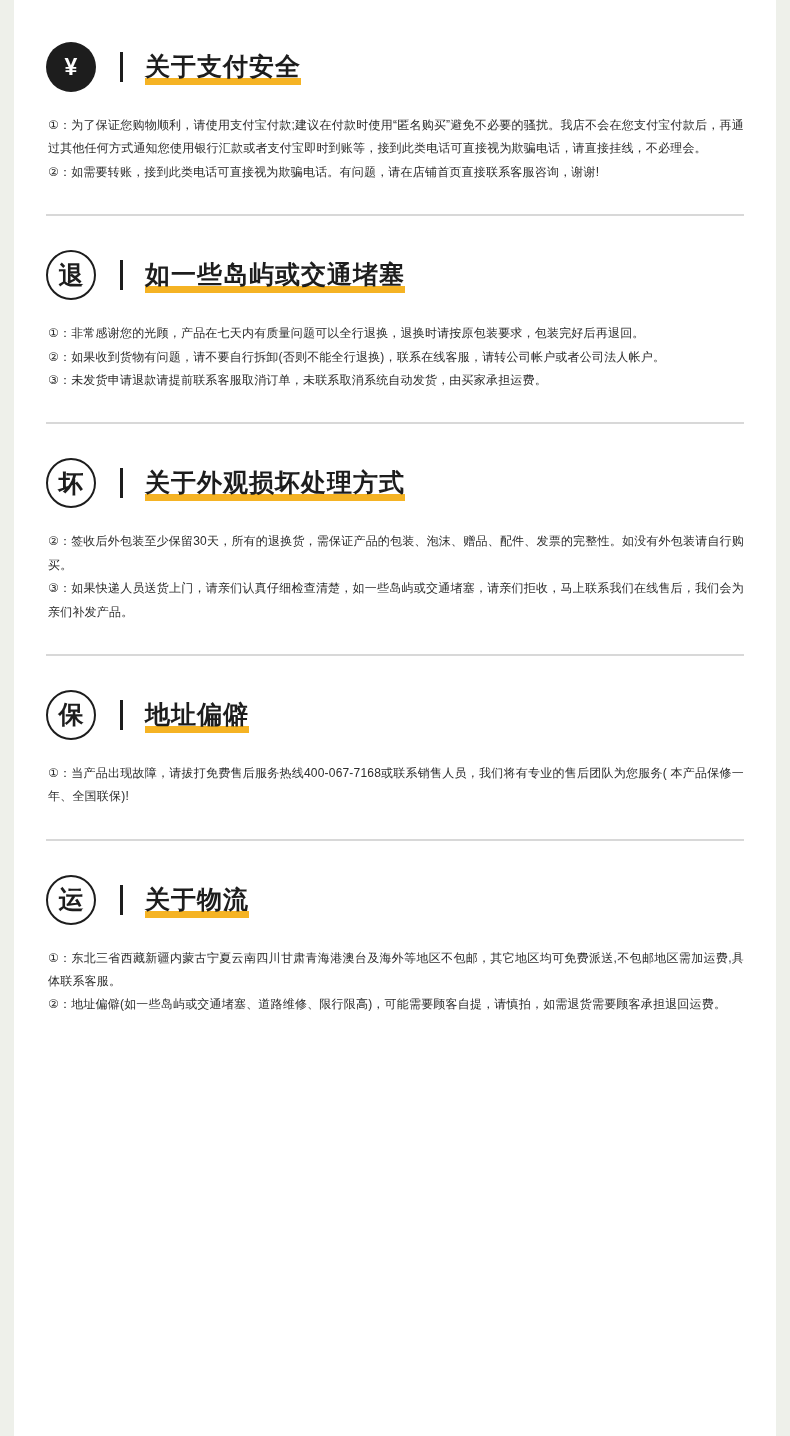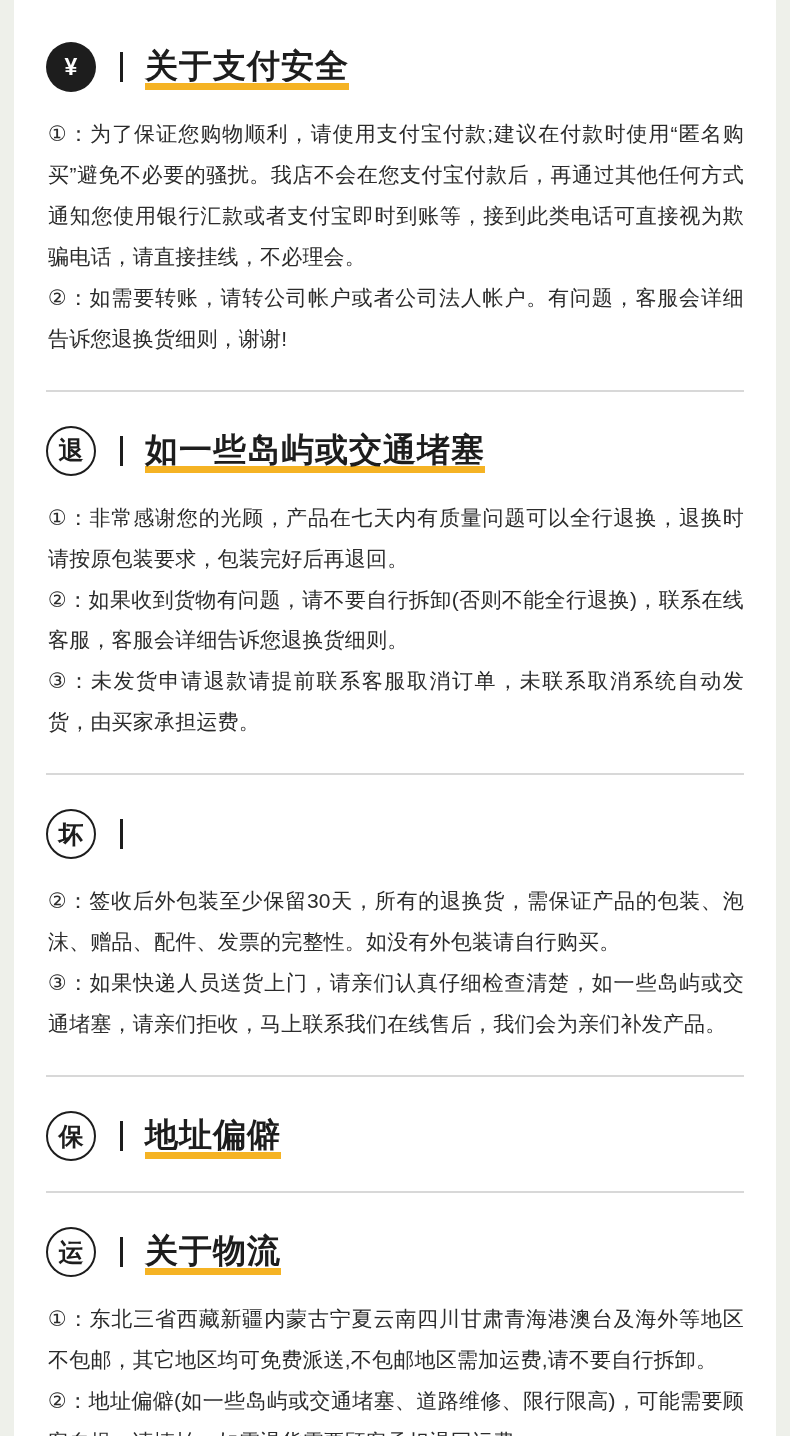--- a/index.html
+++ b/index.html
@@ -81,21 +81,21 @@
   }
   .divider-v {
     width: 3px;
     height: 30px;
     background: #1d1d1d;
     margin: 0 22px 0 24px;
     flex: 0 0 auto;
   }
   .sec-title {
     position: relative;
-    font-size: 33px;
+    font-size: 25px;
     font-weight: 700;
     color: #1d1d1d;
     letter-spacing: 1px;
     line-height: 1.2;
     padding-bottom: 2px;
     display: inline-block;
   }
   .sec-title .underline {
     position: absolute;
     left: 0;
@@ -108,21 +108,21 @@
   .sec-title .txt {
     position: relative;
     z-index: 2;
   }
   .body-list {
     margin: 0;
     padding: 0;
     list-style: none;
   }
   .body-item {
-    font-size: 21px;
+    font-size: 12px;
     line-height: 1.95;
     color: #2b2b2b;
     letter-spacing: 0.2px;
     text-align: justify;
     padding-left: 2px;
   }
   .hr {
     height: 2px;
     background: #d8d8d8;
     margin: 30px 0 0 0;
@@ -140,87 +140,91 @@
           <span class="glyph">¥</span>
         </div>
         <div class="divider-v"></div>
         <div class="sec-title">
           <span class="underline"></span>
           <span class="txt">关于支付安全</span>
         </div>
       </div>
       <ul class="body-list">
         <li class="body-item">①：为了保证您购物顺利，请使用支付宝付款;建议在付款时使用“匿名购买”避免不必要的骚扰。我店不会在您支付宝付款后，再通过其他任何方式通知您使用银行汇款或者支付宝即时到账等，接到此类电话可直接视为欺骗电话，请直接挂线，不必理会。</li>
-        <li class="body-item">②：如需要转账，请转公司帐户或者公司法人帐户。有问题，客服会详细告诉您退换货细则，谢谢!</li>
+        <li class="body-item">②：如需要转账，接到此类电话可直接视为欺骗电话。有问题，请在店铺首页直接联系客服咨询，谢谢!</li>
       </ul>
       <div class="hr"></div>
     </div>
 
     <div class="section">
       <div class="sec-head">
         <div class="badge outlined">
           <span class="glyph">退</span>
         </div>
         <div class="divider-v"></div>
         <div class="sec-title">
           <span class="underline"></span>
           <span class="txt">如一些岛屿或交通堵塞</span>
         </div>
       </div>
       <ul class="body-list">
         <li class="body-item">①：非常感谢您的光顾，产品在七天内有质量问题可以全行退换，退换时请按原包装要求，包装完好后再退回。</li>
-        <li class="body-item">②：如果收到货物有问题，请不要自行拆卸(否则不能全行退换)，联系在线客服，客服会详细告诉您退换货细则。</li>
+        <li class="body-item">②：如果收到货物有问题，请不要自行拆卸(否则不能全行退换)，联系在线客服，请转公司帐户或者公司法人帐户。</li>
         <li class="body-item">③：未发货申请退款请提前联系客服取消订单，未联系取消系统自动发货，由买家承担运费。</li>
       </ul>
       <div class="hr"></div>
     </div>
 
     <div class="section">
       <div class="sec-head">
         <div class="badge outlined">
           <span class="glyph">坏</span>
         </div>
         <div class="divider-v"></div>
         <div class="sec-title">
           <span class="underline"></span>
+          <span class="txt">关于外观损坏处理方式</span>
         </div>
       </div>
       <ul class="body-list">
         <li class="body-item">②：签收后外包装至少保留30天，所有的退换货，需保证产品的包装、泡沫、赠品、配件、发票的完整性。如没有外包装请自行购买。</li>
         <li class="body-item">③：如果快递人员送货上门，请亲们认真仔细检查清楚，如一些岛屿或交通堵塞，请亲们拒收，马上联系我们在线售后，我们会为亲们补发产品。</li>
       </ul>
       <div class="hr"></div>
     </div>
 
     <div class="section">
       <div class="sec-head">
         <div class="badge outlined">
           <span class="glyph">保</span>
         </div>
         <div class="divider-v"></div>
         <div class="sec-title">
           <span class="underline"></span>
           <span class="txt">地址偏僻</span>
         </div>
       </div>
+      <ul class="body-list">
+        <li class="body-item">①：当产品出现故障，请拔打免费售后服务热线400-067-7168或联系销售人员，我们将有专业的售后团队为您服务( 本产品保修一年、全国联保)!</li>
+      </ul>
       <div class="hr"></div>
     </div>
 
     <div class="section">
       <div class="sec-head">
         <div class="badge outlined">
           <span class="glyph">运</span>
         </div>
         <div class="divider-v"></div>
         <div class="sec-title">
           <span class="underline"></span>
           <span class="txt">关于物流</span>
         </div>
       </div>
       <ul class="body-list">
-        <li class="body-item">①：东北三省西藏新疆内蒙古宁夏云南四川甘肃青海港澳台及海外等地区不包邮，其它地区均可免费派送,不包邮地区需加运费,请不要自行拆卸。</li>
+        <li class="body-item">①：东北三省西藏新疆内蒙古宁夏云南四川甘肃青海港澳台及海外等地区不包邮，其它地区均可免费派送,不包邮地区需加运费,具体联系客服。</li>
         <li class="body-item">②：地址偏僻(如一些岛屿或交通堵塞、道路维修、限行限高)，可能需要顾客自提，请慎拍，如需退货需要顾客承担退回运费。</li>
       </ul>
 
     </div>
 
   </div>
 </div>
 
 </body></html>

